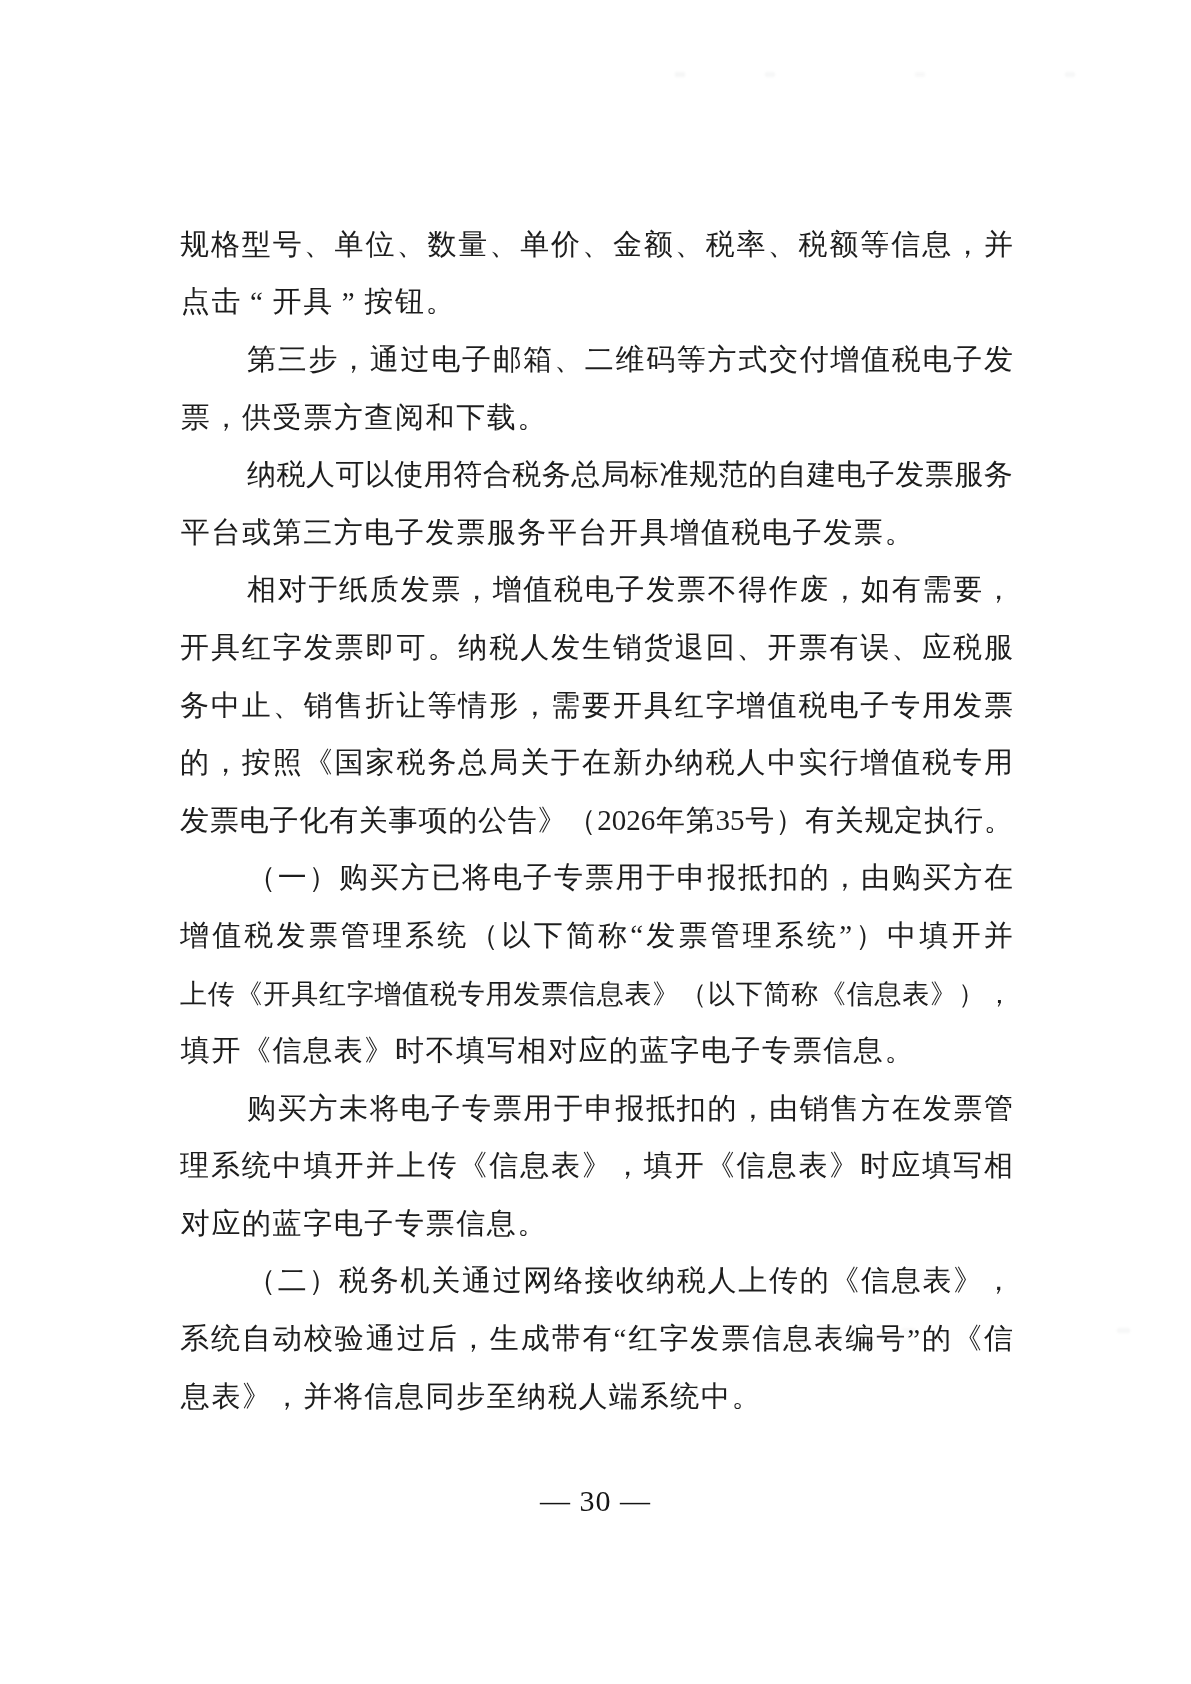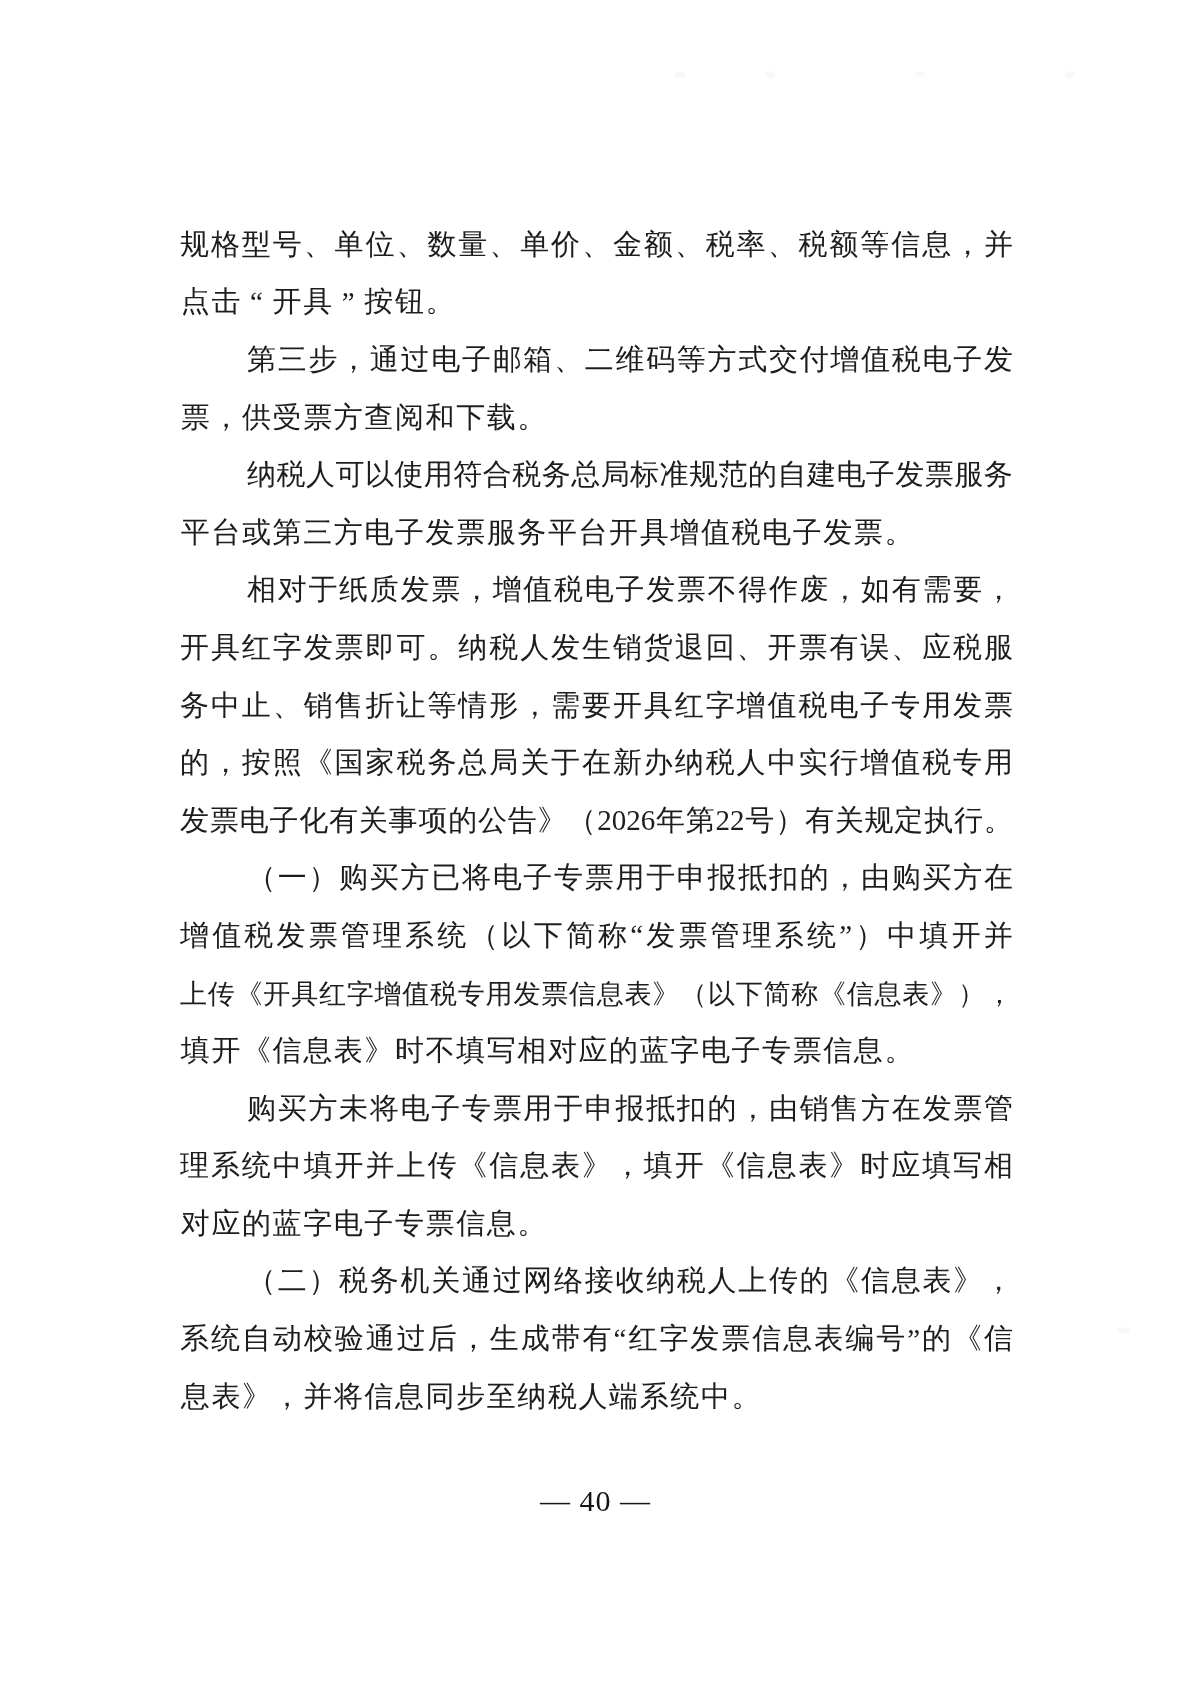--- a/index.html
+++ b/index.html
@@ -342,21 +342,21 @@
         <span class="ch">事</span>
         <span class="ch">项</span>
         <span class="ch">的</span>
         <span class="ch">公</span>
         <span class="ch">告</span>
         <span class="ch">》</span>
         <span class="ch">（</span>
         <span class="ch">2026</span>
         <span class="ch">年</span>
         <span class="ch">第</span>
-        <span class="ch">22</span>
+        <span class="ch">35</span>
         <span class="ch">号</span>
         <span class="ch">）</span>
         <span class="ch">有</span>
         <span class="ch">关</span>
         <span class="ch">规</span>
         <span class="ch">定</span>
         <span class="ch">执</span>
         <span class="ch">行</span>
         <span class="ch">。</span>
       </div>
@@ -617,14 +617,14 @@
         <span class="ch">税</span>
         <span class="ch">人</span>
         <span class="ch">端</span>
         <span class="ch">系</span>
         <span class="ch">统</span>
         <span class="ch">中</span>
         <span class="ch">。</span>
       </div>
     </main>
 
-  <div class="footer">— 40 —</div>
+  <div class="footer">— 30 —</div>
 </div>
 
 </body></html>

